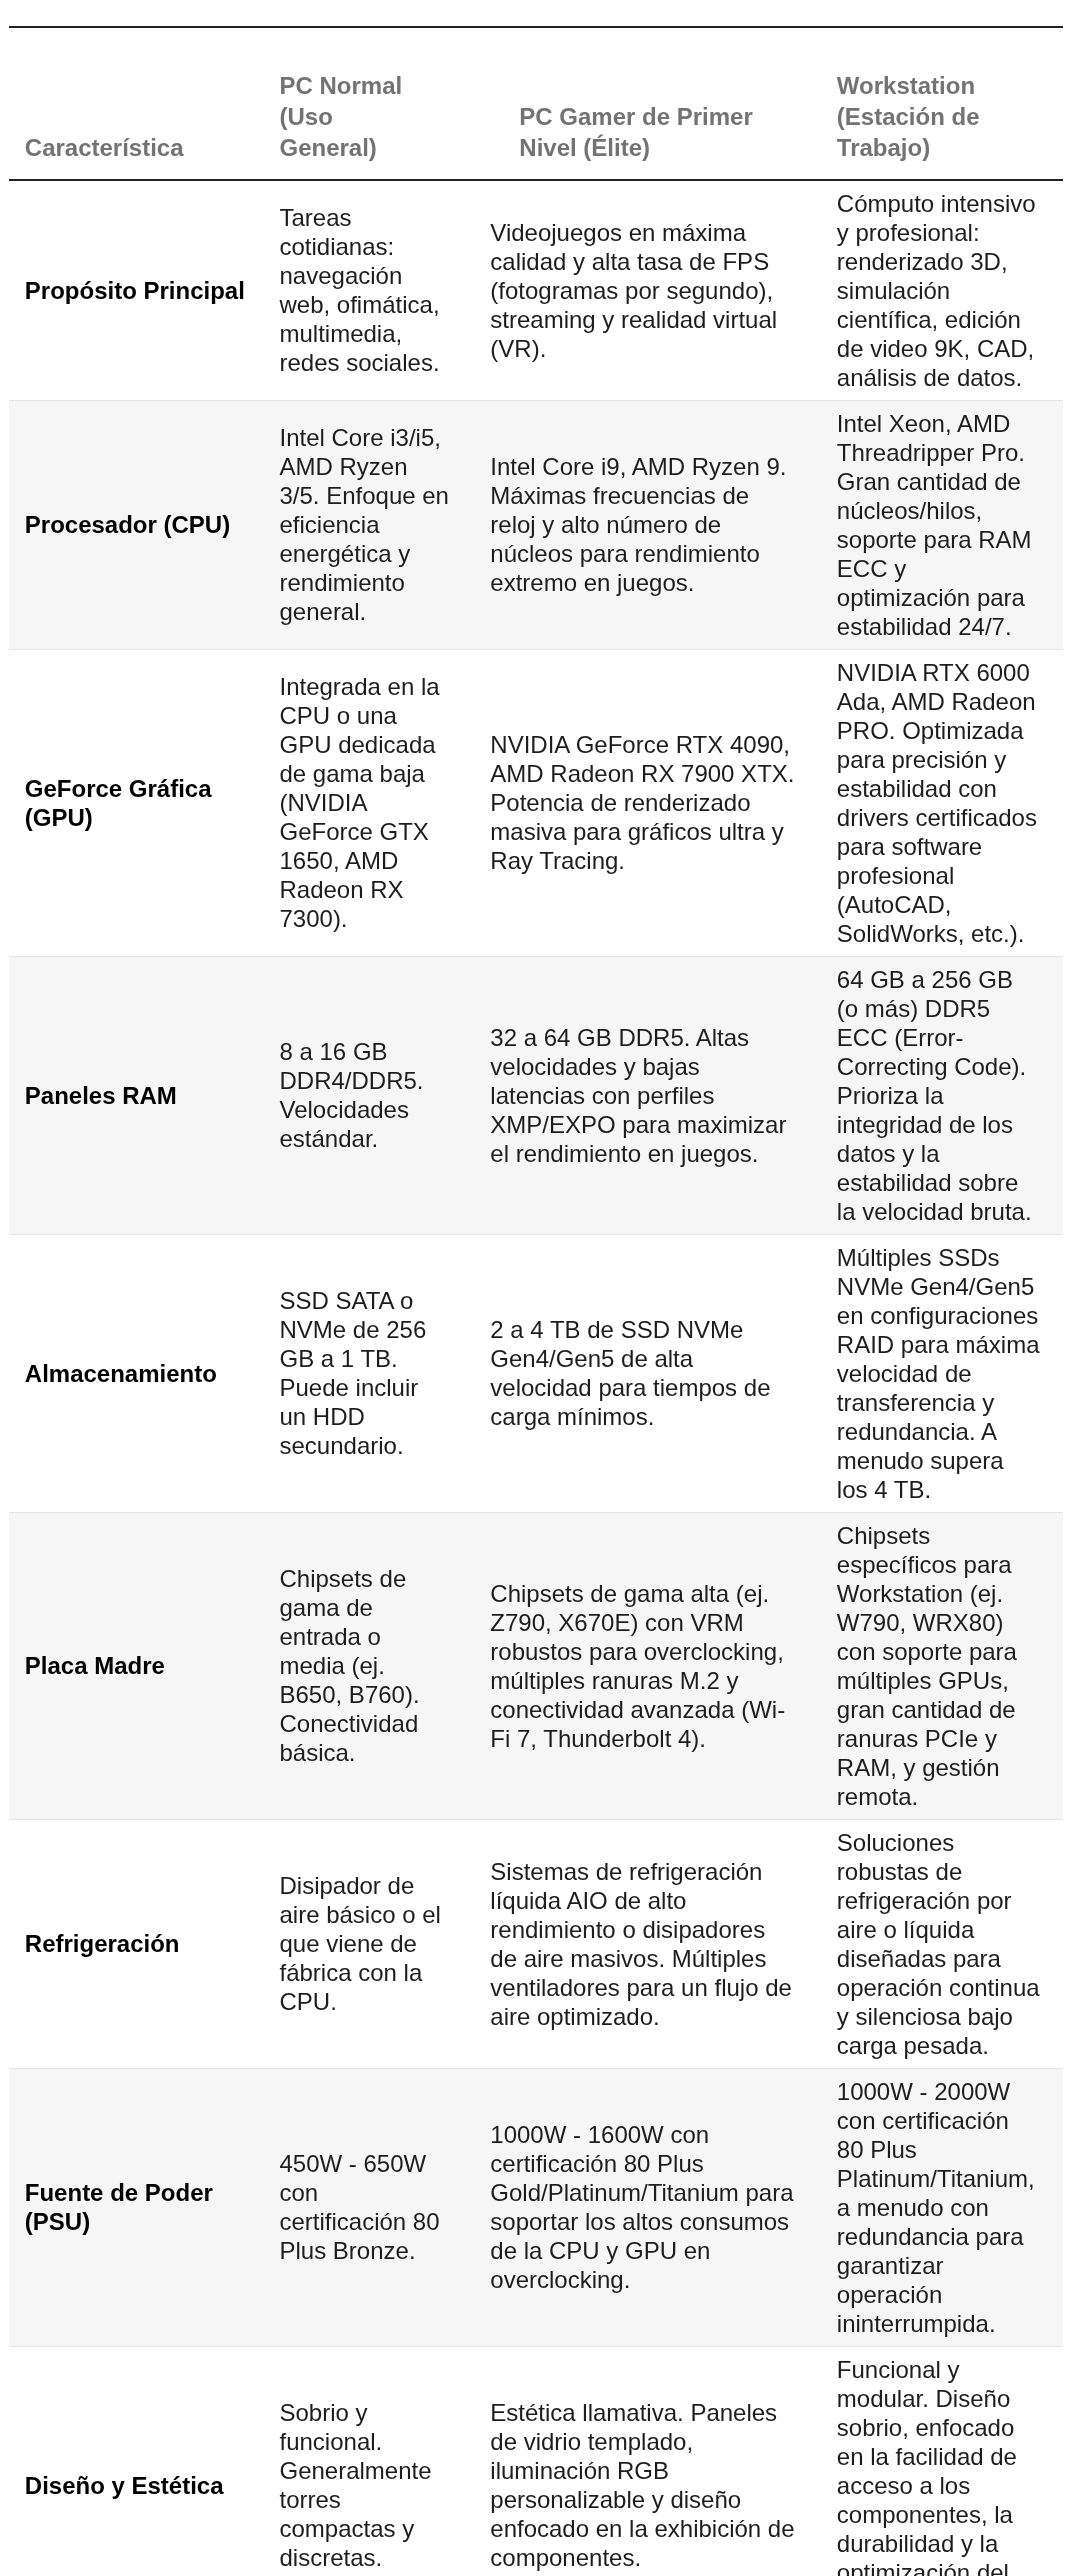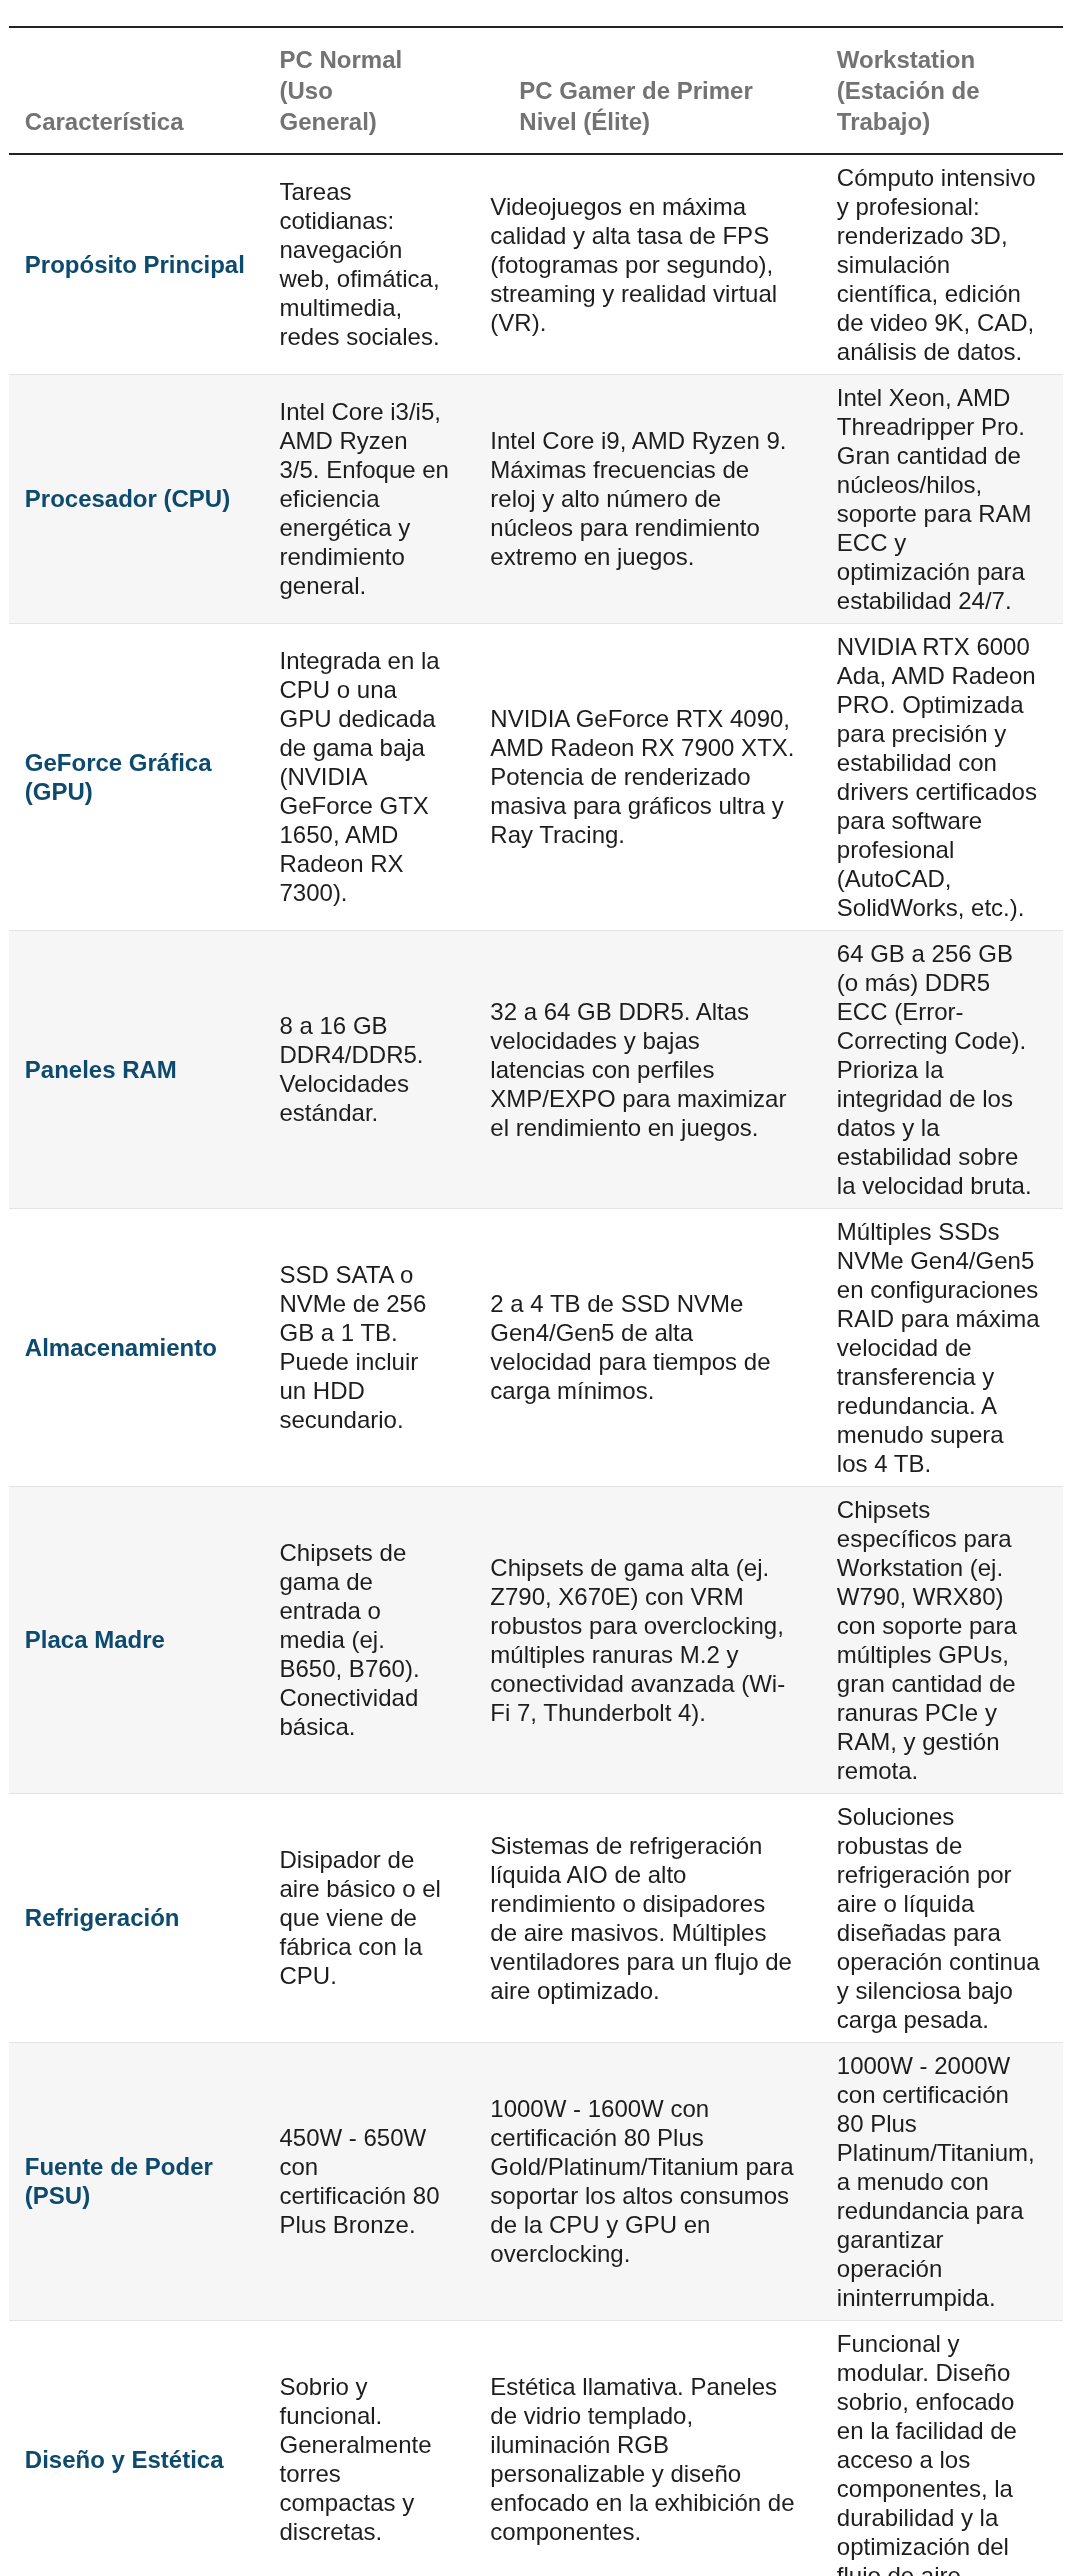--- a/index.html
+++ b/index.html
@@ -33,33 +33,33 @@
     font-size: 24px;
     line-height: 31px;
     color: #737373;
     padding: 16px 17.6px 16px 16px;
     border-bottom: 2.6px solid #222222;
   }
   thead th .h-inner { display: inline-block; }
   th.col-feature  .h-inner { max-width: 220px; margin-top: 14px; }
   th.col-normal   .h-inner { max-width: 141px; }
   th.col-gamer    .h-inner { max-width: 268px; margin-left: 29px; }
-  th.col-work     .h-inner { max-width: 180px; }
+  th.col-work     .h-inner { max-width: 180px; margin-top: 26px; }
   
   tbody th, tbody td {
     font-size: 24px;
     line-height: 29px;
     text-align: left;
     vertical-align: middle;
     padding: 8px 23px 8px 16px;
   }
   tbody th.feature {
     font-weight: 700;
     padding-right: 8.8px;
-    color: #0c4a6e;
+    color: #000000;
   }
   tbody td { font-weight: 400; color: #1d1d1d; }
   tbody tr:nth-child(even) { background: #f6f6f6; }
   tbody tr + tr { border-top: 1.8px solid #e4e4e4; }
   
   col.c1 { width: 255px; }
   col.c2 { width: 211px; }
   col.c3 { width: 347px; }
   col.c4 { width: 242px; }
 </style>

